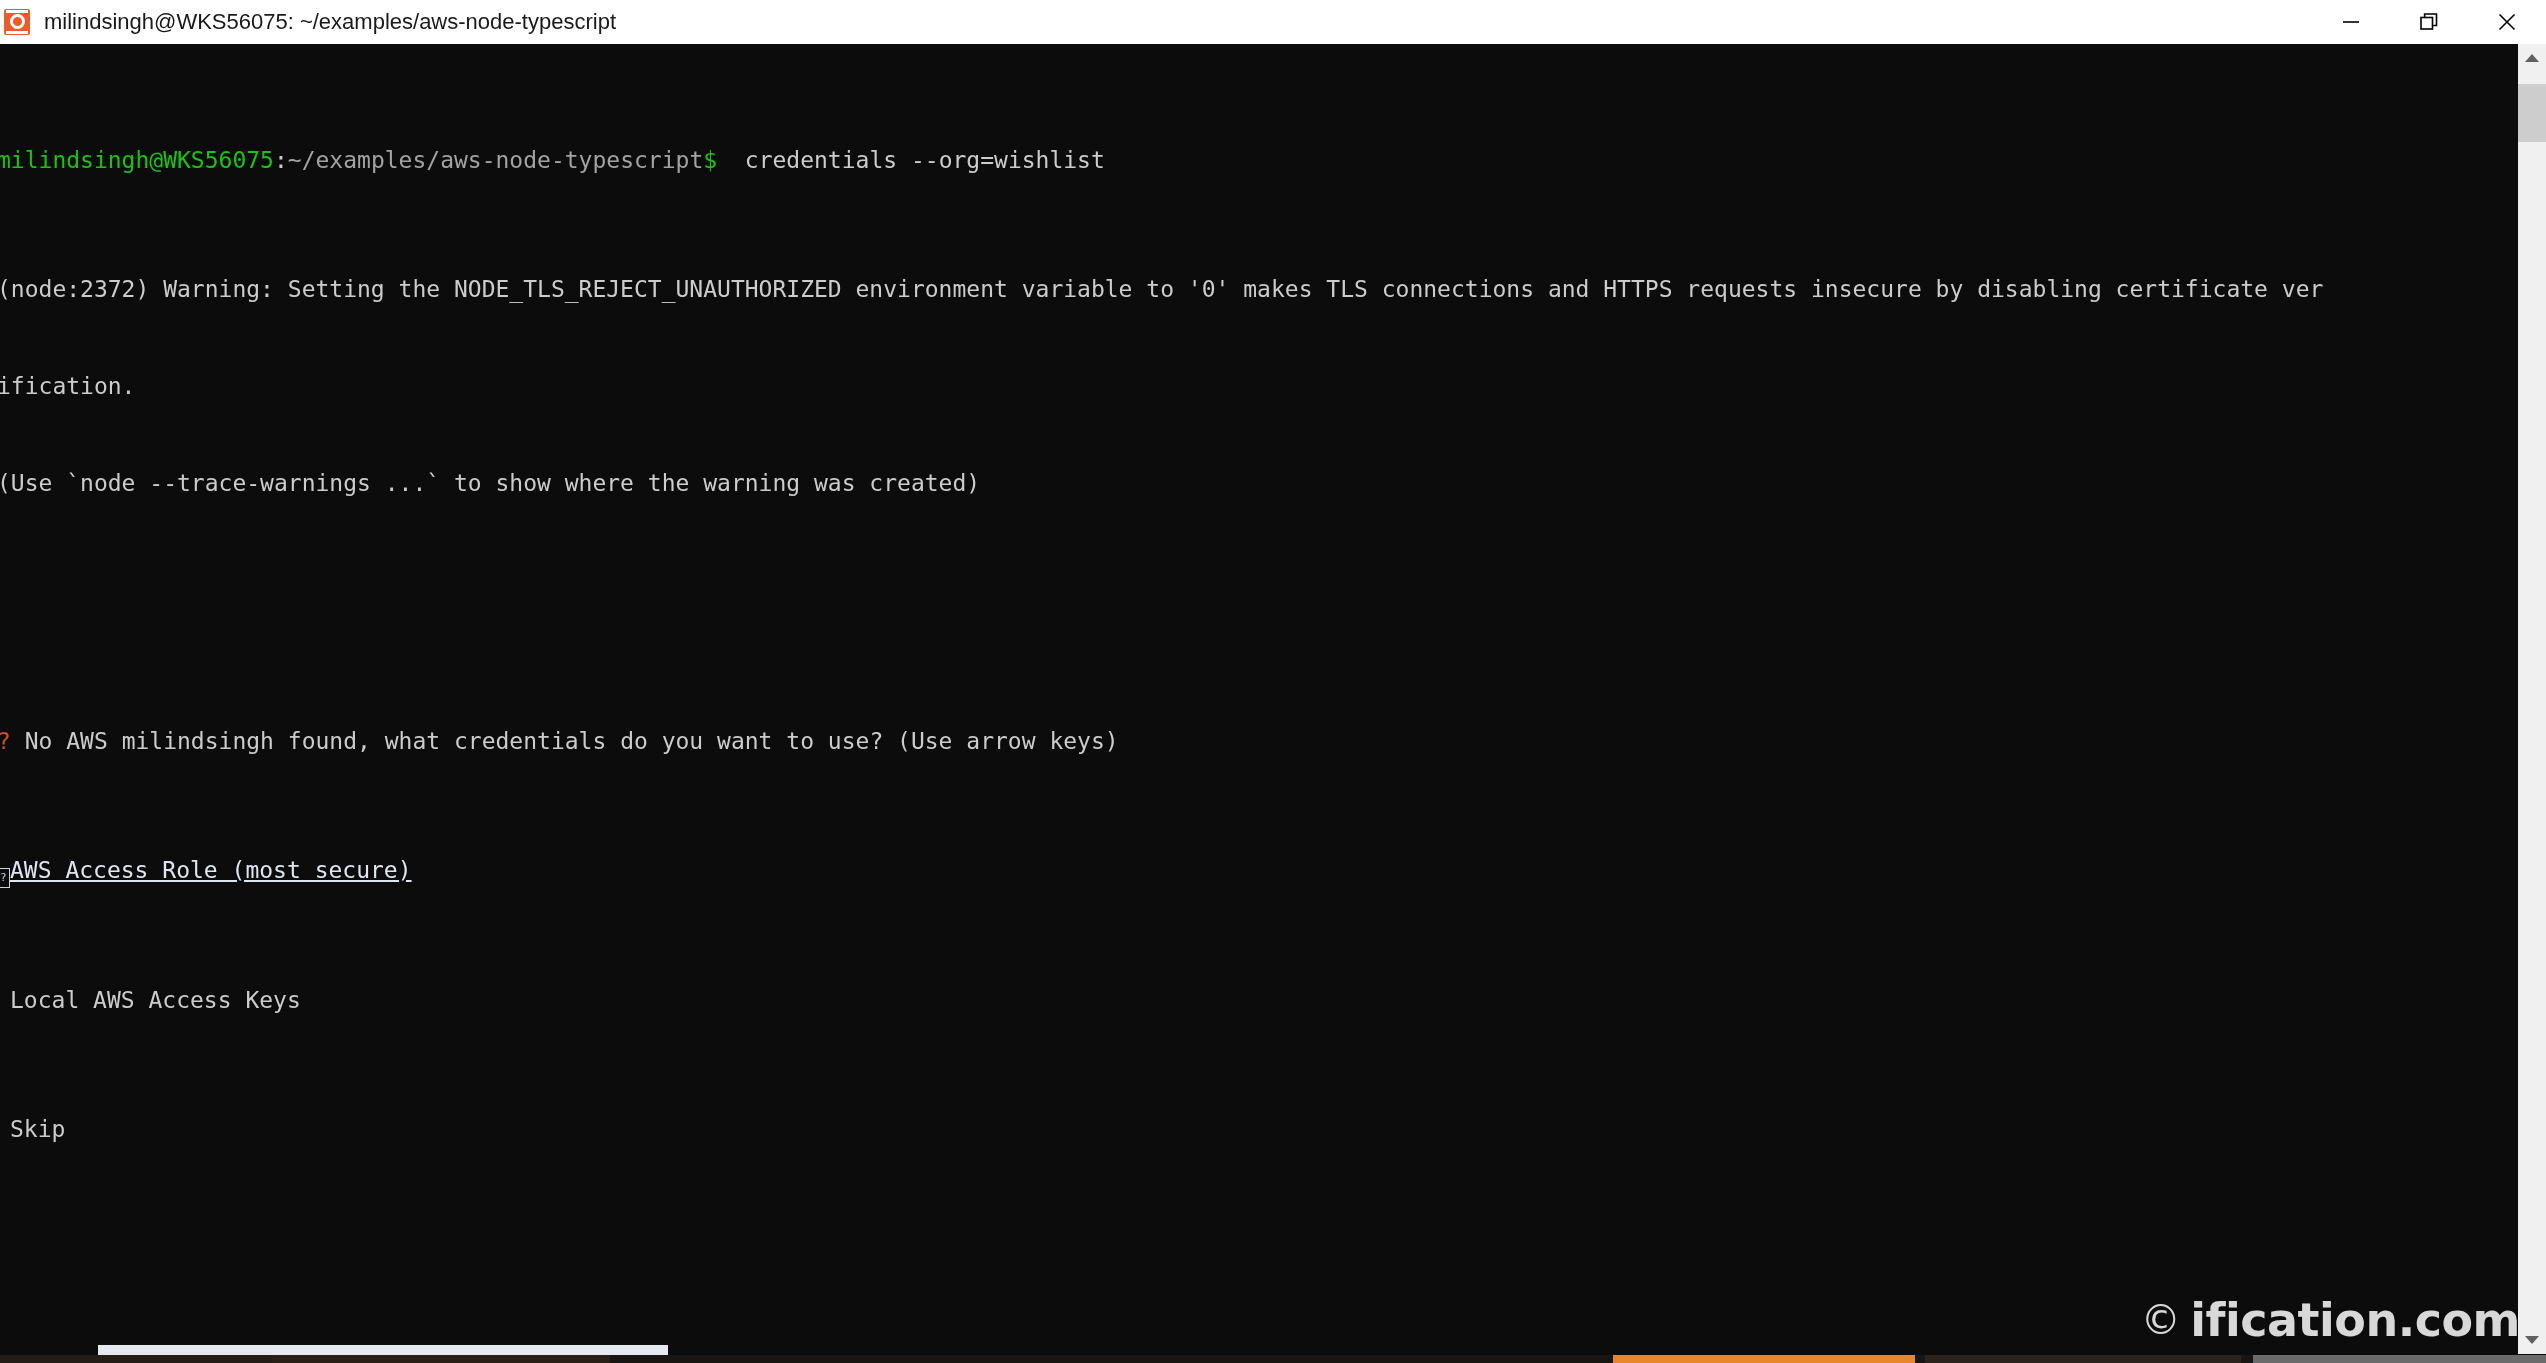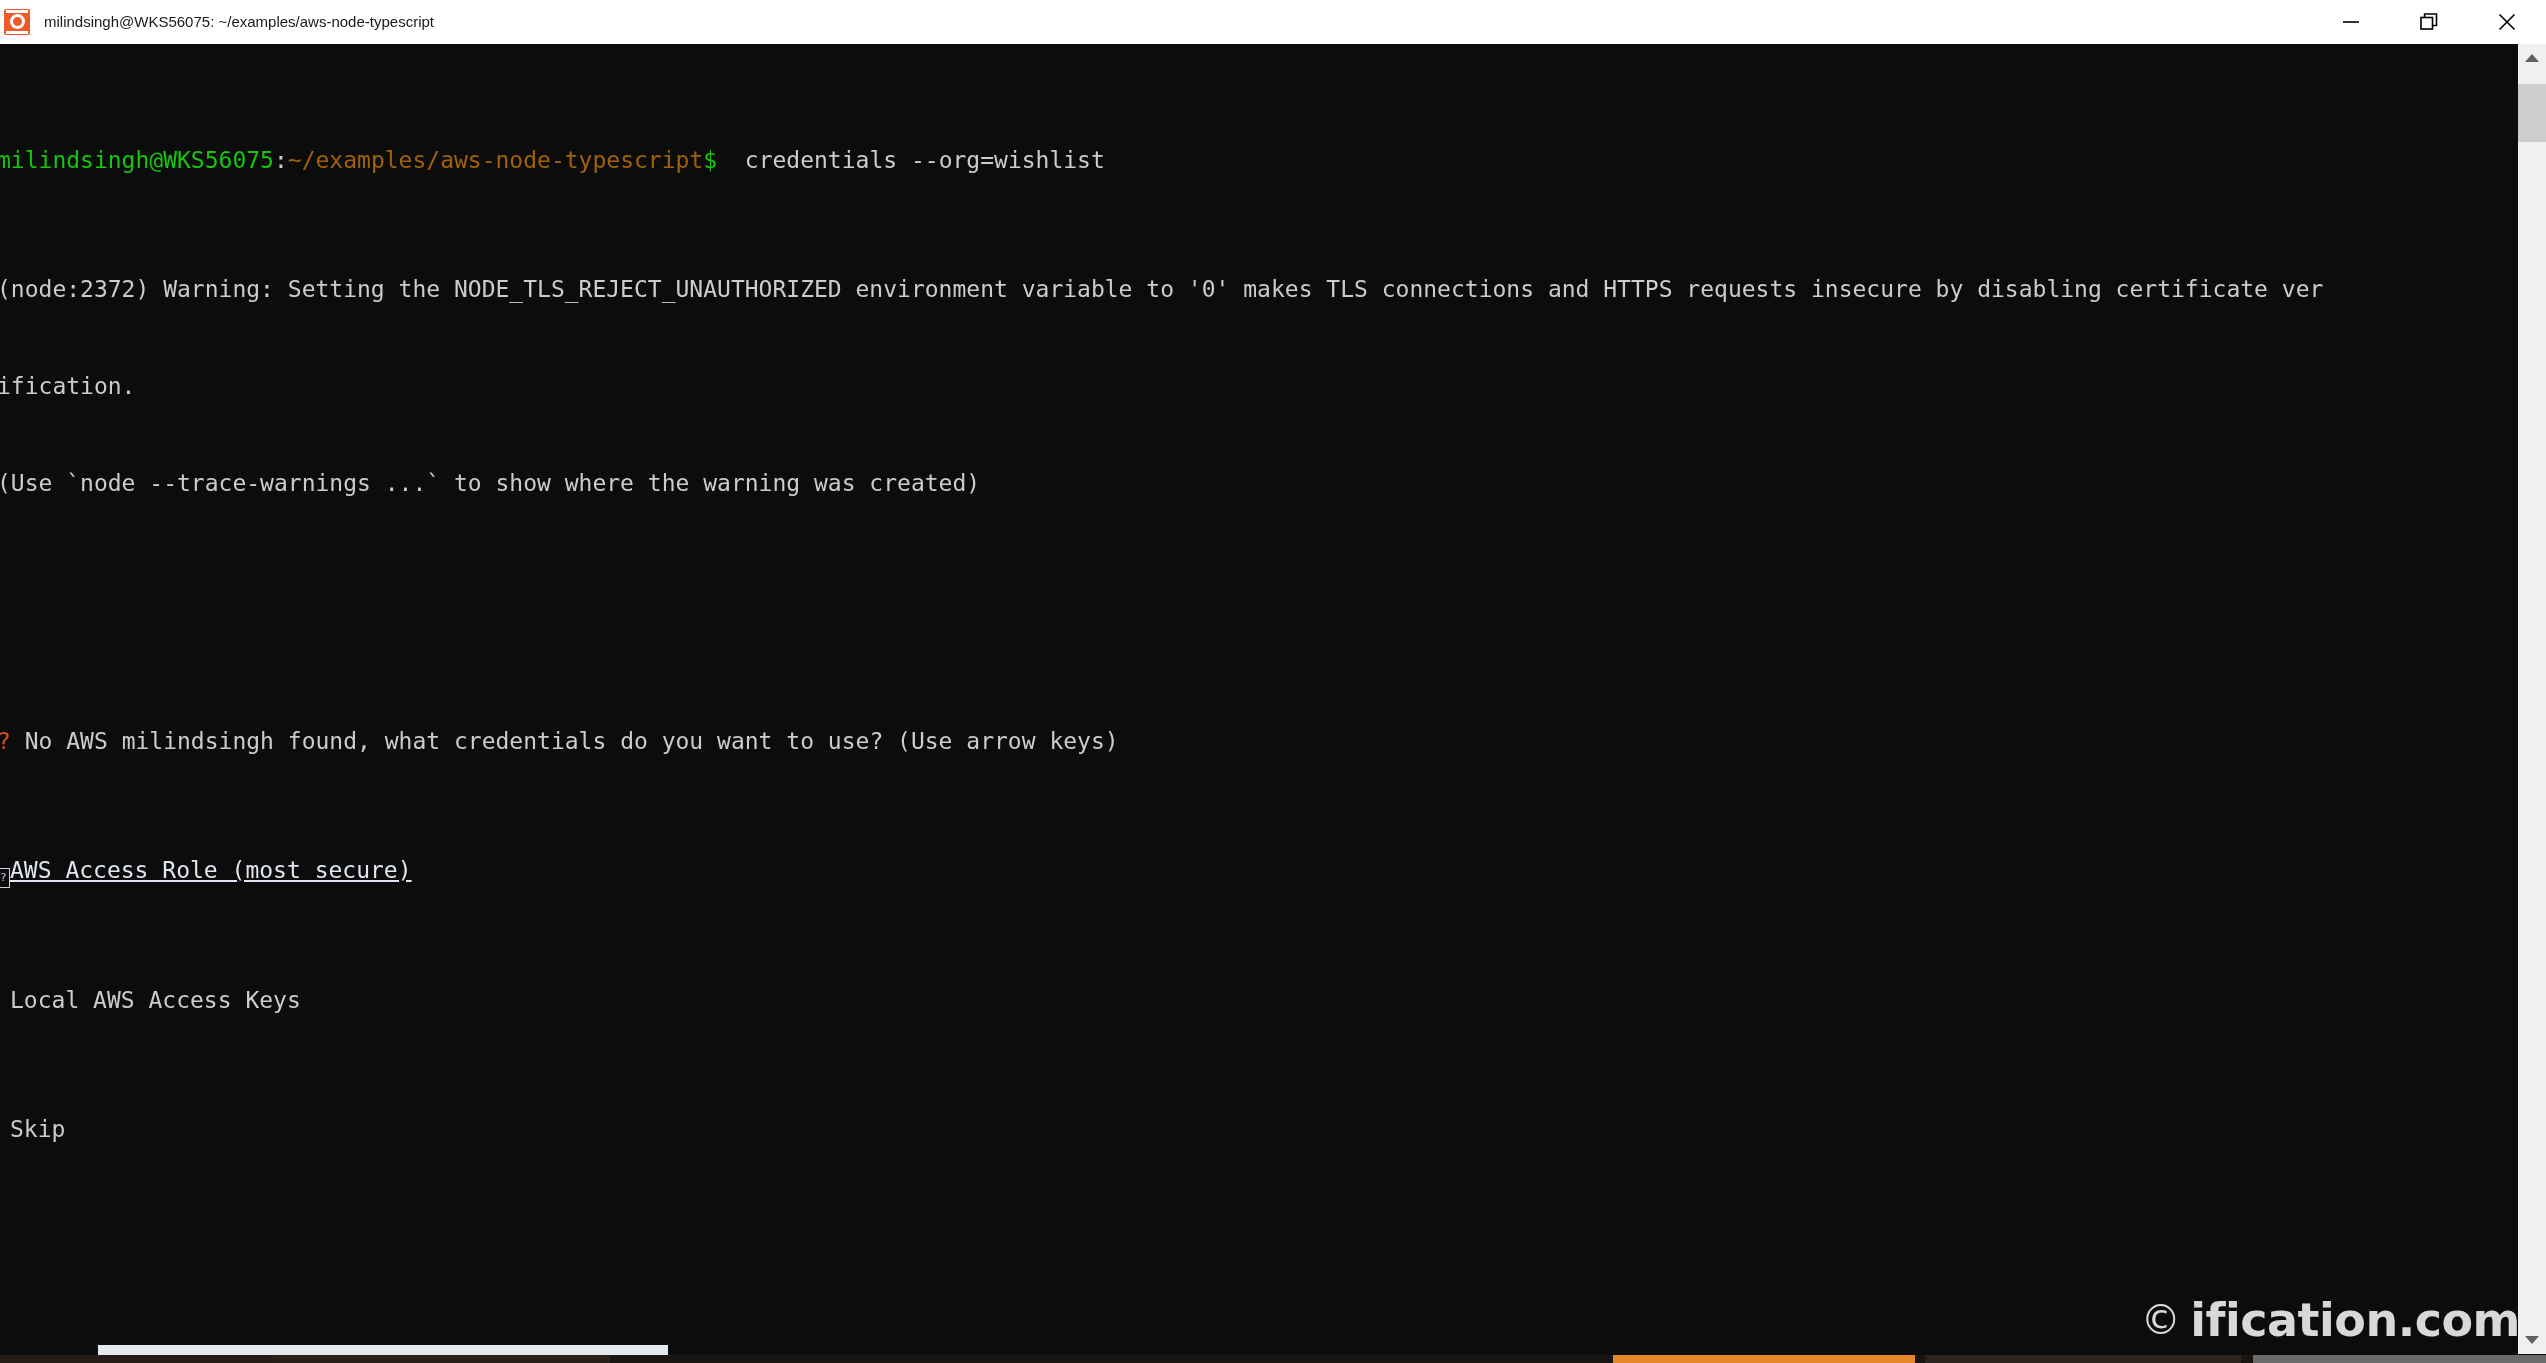--- a/index.html
+++ b/index.html
@@ -54,21 +54,21 @@
     left: 2px; right: 2px;
     height: 3px;
     background: #ffffff;
   }
   #app-icon .capbar.top { top: 1px; }
   #app-icon .capbar.bot { bottom: 1px; }
 
   #title-text {
     margin-left: 14px;
     font-family: "Liberation Sans", sans-serif;
-    font-size: 15px;
+    font-size: 22px;
     color: #1a1a1a;
     white-space: nowrap;
     line-height: 44px;
   }
   #window-controls {
     margin-left: auto;
     display: flex;
     height: 44px;
     align-items: stretch;
   }
@@ -96,21 +96,21 @@
     left: -3px;
     font-family: "DejaVu Sans Mono", monospace;
     font-size: 23px;
     line-height: 32.3px;
     letter-spacing: 0px;
     white-space: pre;
     color: #cccccc;
   }
   .line { height: 32.3px; white-space: pre; }
   .c-green { color: #16c60c; }
-  .c-blue  { color: #a16207; }
+  .c-blue  { color: #a3a3a3; }
   .c-white { color: #cccccc; }
   .c-orange{ color: #d4501e; }
   .c-tofu  { color: #dfe6ef; text-decoration: underline; }
   .blank { height: 32.3px; }
 
   
   .tofu {
     display: inline-block;
     width: 13px;
     height: 20px;

